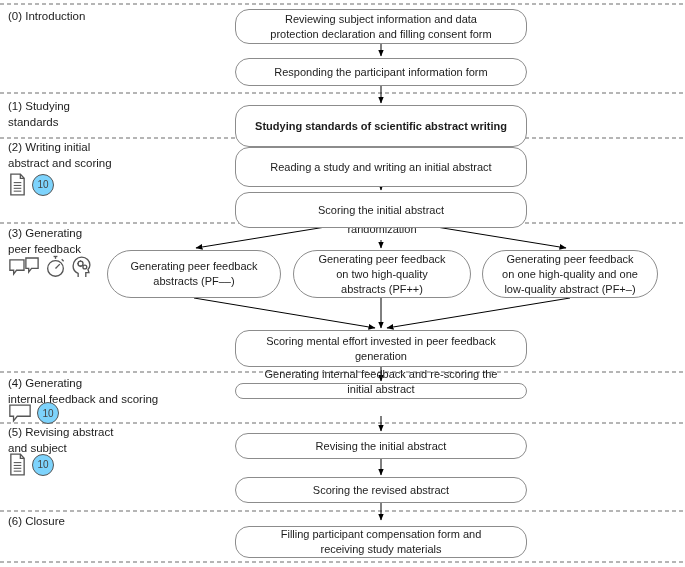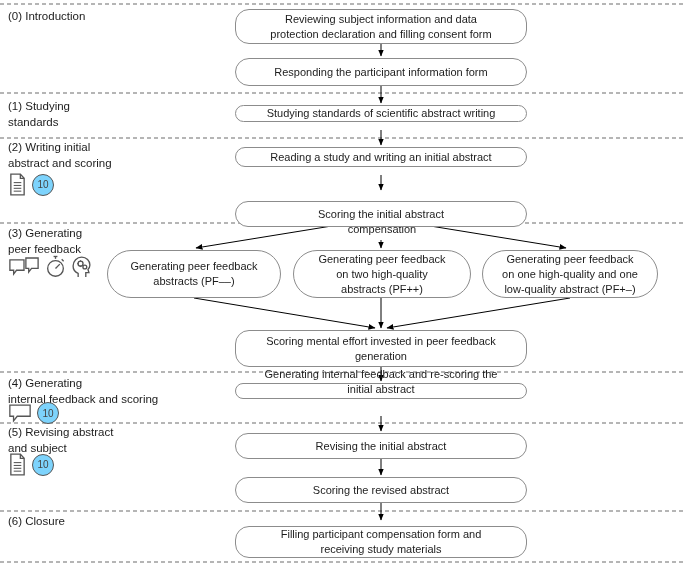--- a/index.html
+++ b/index.html
@@ -22,22 +22,22 @@
     font-size:10px;color:#444;background:#7dd3fc;
   }
   
   .box{
     position:absolute;box-sizing:border-box;background:#fff;border:1px solid #8c8c8c;
     display:flex;flex-direction:column;justify-content:center;text-align:center;
     font-size:11px;line-height:15px;padding:1px 4px;
   }
   .main{left:235px;width:292px;border-radius:14px;}
   .b1{top:9px;height:35px;}   .b2{top:58px;height:28px;}
-  .b3{top:105px;height:17px;} .b4{top:147px;height:20px;}
-  .b5{top:201px;height:26px;} .b6{top:330px;height:37px;}
+  .b3{top:105px;height:42px;font-weight:bold;} .b4{top:147px;height:40px;}
+  .b5{top:192px;height:36px;} .b6{top:330px;height:37px;}
   .b7{top:383px;height:16px;justify-content:flex-end;} .b8{top:433px;height:26px;}
   .b9{top:477px;height:26px;} .b10{top:526px;height:32px;}
   .branch{top:250px;height:48px;border-radius:24px;}
   .pfA{left:107px;width:174px;} .pfB{left:293px;width:178px;} .pfC{left:482px;width:176px;}
   
   .rand{
     position:absolute;top:222px;left:336px;width:92px;height:15px;background:#fff;
     font-size:11px;line-height:15px;text-align:center;z-index:3;
   }
   .arrows{position:absolute;top:0;left:0;z-index:2;pointer-events:none;}
@@ -190,21 +190,21 @@
             <line x1="6" y1="16" x2="14" y2="16"></line>
             <line x1="6" y1="19" x2="14" y2="19"></line>
           </g>
         </svg>
     </span>
     <span class="circle10">
         <span>10</span>
       </span>
   </div>
 
-  <div class="rand">compensation</div>
+  <div class="rand">randomization</div>
 
   <div class="box main b1">
       <div>Reviewing subject information and data</div>
       <div>protection declaration and filling consent form</div>
     </div>
   <div class="box main b2">
       <div>Responding the participant information form</div>
     </div>
   <div class="box main b3">
       <div>Studying standards of scientific abstract writing</div>

